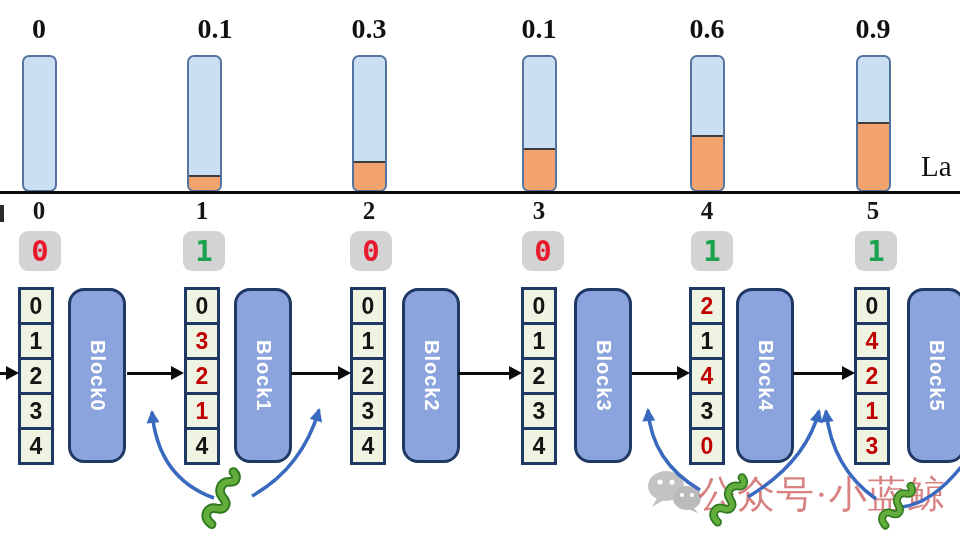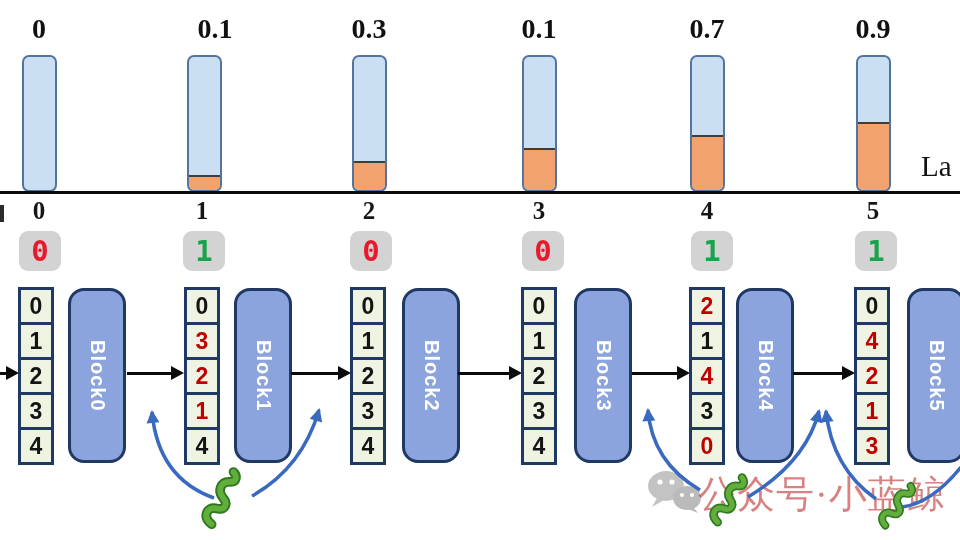--- a/index.html
+++ b/index.html
@@ -53,21 +53,21 @@
 </style>
 </head>
 <body>
 
 <div class="canvas">
 
   <div class="bar-label" style="left:9px">0</div>
   <div class="bar-label" style="left:185px">0.1</div>
   <div class="bar-label" style="left:339px">0.3</div>
   <div class="bar-label" style="left:509px">0.1</div>
-  <div class="bar-label" style="left:677px">0.7</div>
+  <div class="bar-label" style="left:677px">0.6</div>
   <div class="bar-label" style="left:843px">0.9</div>
 
   <div class="bar" style="left:22px"></div>
   <div class="bar" style="left:187px">
       <div class="orange" style="height: 10%;"></div>
     </div>
   <div class="bar" style="left:352px">
       <div class="orange" style="height: 20%;"></div>
     </div>
   <div class="bar" style="left:522px">

